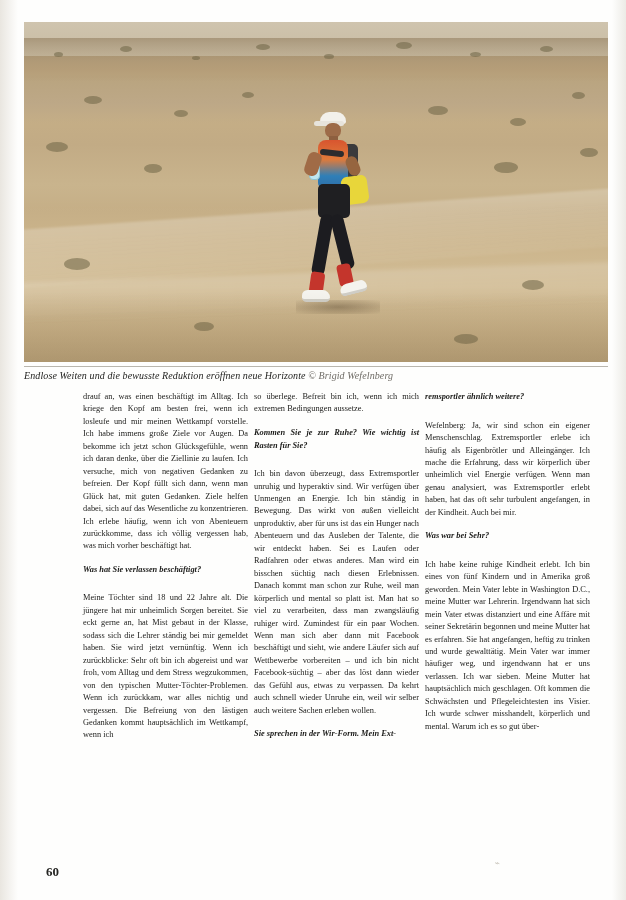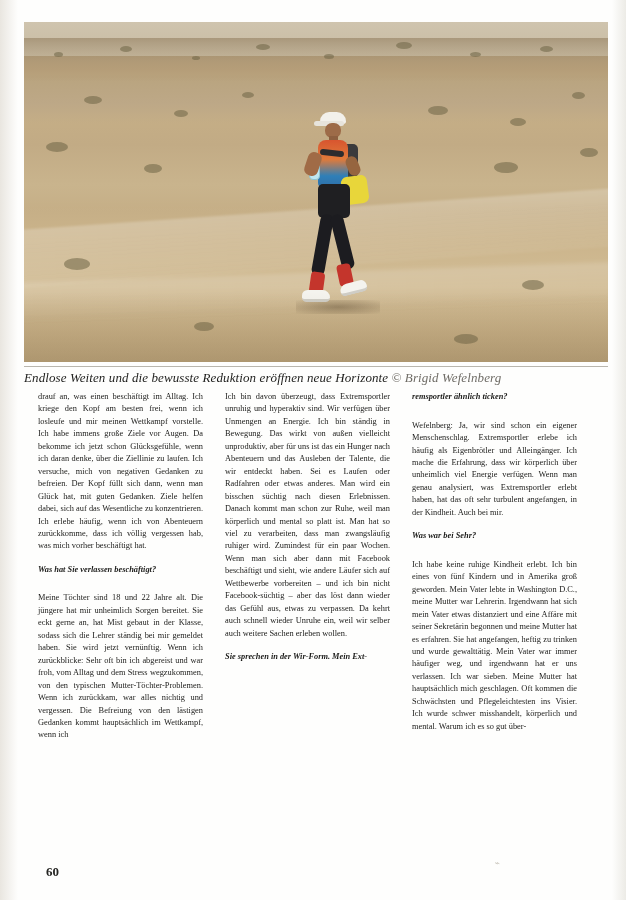--- a/index.html
+++ b/index.html
@@ -201,35 +201,36 @@
     height: 1px;
     background: #b9b6ae;
   }
   .caption {
     position: absolute;
     left: 24px;
     top: 370px;
     width: 584px;
     font-family: "Liberation Serif", serif;
     font-style: italic;
-    font-size: 13px;
+    font-size: 10px;
     color: #1d1d1b;
     letter-spacing: .1px;
   }
   .caption .credit { color: #6f6c66; font-style: italic; }
 
   
   .columns {
     position: absolute;
-    left: 38px;
+    left: 50px;
     top: 391px;
     width: 540px;
     height: 440px;
     display: flex;
-    gap: 22px;
+    gap: 6px;
+    justify-content: flex-end;
   }
   .col {
     width: 165px;
     font-size: 8.35px;
     line-height: 12.45px;
     color: #1b1b19;
     text-align: justify;
     hyphens: auto;
   }
   .col p { margin: 0; }
@@ -330,26 +331,28 @@
 
   <div class="columns">
 
     <div class="col">
       <p>drauf an, was einen beschäftigt im Alltag. Ich kriege den Kopf am besten frei, wenn ich losleufe und mir meinen Wettkampf vorstelle. Ich habe immens große Ziele vor Augen. Da bekomme ich jetzt schon Glücksgefühle, wenn ich daran denke, über die Ziellinie zu laufen. Ich versuche, mich von negativen Gedanken zu befreien. Der Kopf füllt sich dann, wenn man Glück hat, mit guten Gedanken. Ziele helfen dabei, sich auf das Wesentliche zu konzentrieren. Ich erlebe häufig, wenn ich von Abenteuern zurückkomme, dass ich völlig vergessen hab, was mich vorher beschäftigt hat.</p>
       <p class="q first-q" style="margin-top:11px !important;">Was hat Sie verlassen beschäftigt?</p>
       <p>Meine Töchter sind 18 und 22 Jahre alt. Die jüngere hat mir unheimlich Sorgen bereitet. Sie eckt gerne an, hat Mist gebaut in der Klasse, sodass sich die Lehrer ständig bei mir gemeldet haben. Sie wird jetzt vernünftig. Wenn ich zurückblicke: Sehr oft bin ich abgereist und war froh, vom Alltag und dem Stress wegzukommen, von den typischen Mutter-Töchter-Problemen. Wenn ich zurückkam, war alles nichtig und vergessen. Die Befreiung von den lästigen Gedanken kommt hauptsächlich im Wettkampf, wenn ich</p>
     </div>
 
     <div class="col">
+      <p>so überlege. Befreit bin ich, wenn ich mich extremen Bedingungen aussetze.</p>
+      <p class="q">Kommen Sie je zur Ruhe? Wie wichtig ist Rasten für Sie?</p>
       <p>Ich bin davon überzeugt, dass Extremsportler unruhig und hyperaktiv sind. Wir verfügen über Unmengen an Energie. Ich bin ständig in Bewegung. Das wirkt von außen vielleicht unproduktiv, aber für uns ist das ein Hunger nach Abenteuern und das Ausleben der Talente, die wir entdeckt haben. Sei es Laufen oder Radfahren oder etwas anderes. Man wird ein bisschen süchtig nach diesen Erlebnissen. Danach kommt man schon zur Ruhe, weil man körperlich und mental so platt ist. Man hat so viel zu verarbeiten, dass man zwangsläufig ruhiger wird. Zumindest für ein paar Wochen. Wenn man sich aber dann mit Facebook beschäftigt und sieht, wie andere Läufer sich auf Wettbewerbe vorbereiten – und ich bin nicht Facebook-süchtig – aber das löst dann wieder das Gefühl aus, etwas zu verpassen. Da kehrt auch schnell wieder Unruhe ein, weil wir selber auch weitere Sachen erleben wollen.</p>
       <p class="q">Sie sprechen in der Wir-Form. Mein Ext-</p>
     </div>
 
     <div class="col">
-      <p class="q first-q" style="margin-top:0 !important;">remsportler ähnlich ticken?</p>
+      <p class="q first-q" style="margin-top:0 !important;">remsportler ähnlich weitere?</p>
       <p>Wefelnberg: Ja, wir sind schon ein eigener Menschenschlag. Extremsportler erlebe ich häufig als Eigenbrötler und Alleingänger. Ich mache die Erfahrung, dass wir körperlich über unheimlich viel Energie verfügen. Wenn man genau analysiert, was Extremsportler erlebt haben, hat das oft sehr turbulent angefangen, in der Kindheit. Auch bei mir.</p>
       <p class="q">Was war bei Sehr?</p>
       <p>Ich habe keine ruhige Kindheit erlebt. Ich bin eines von fünf Kindern und in Amerika groß geworden. Mein Vater lebte in Washington D.C., meine Mutter war Lehrerin. Irgendwann hat sich mein Vater etwas distanziert und eine Affäre mit seiner Sekretärin begonnen und meine Mutter hat es erfahren. Sie hat angefangen, heftig zu trinken und wurde gewalttätig. Mein Vater war immer häufiger weg, und irgendwann hat er uns verlassen. Ich war sieben. Meine Mutter hat hauptsächlich mich geschlagen. Oft kommen die Schwächsten und Pflegeleichtesten ins Visier. Ich wurde schwer misshandelt, körperlich und mental. Warum ich es so gut über-</p>
     </div>
   </div>
 
   <div class="folio">60</div>
   <div class="bottom-mark">⌁</div>
 
 </div>

